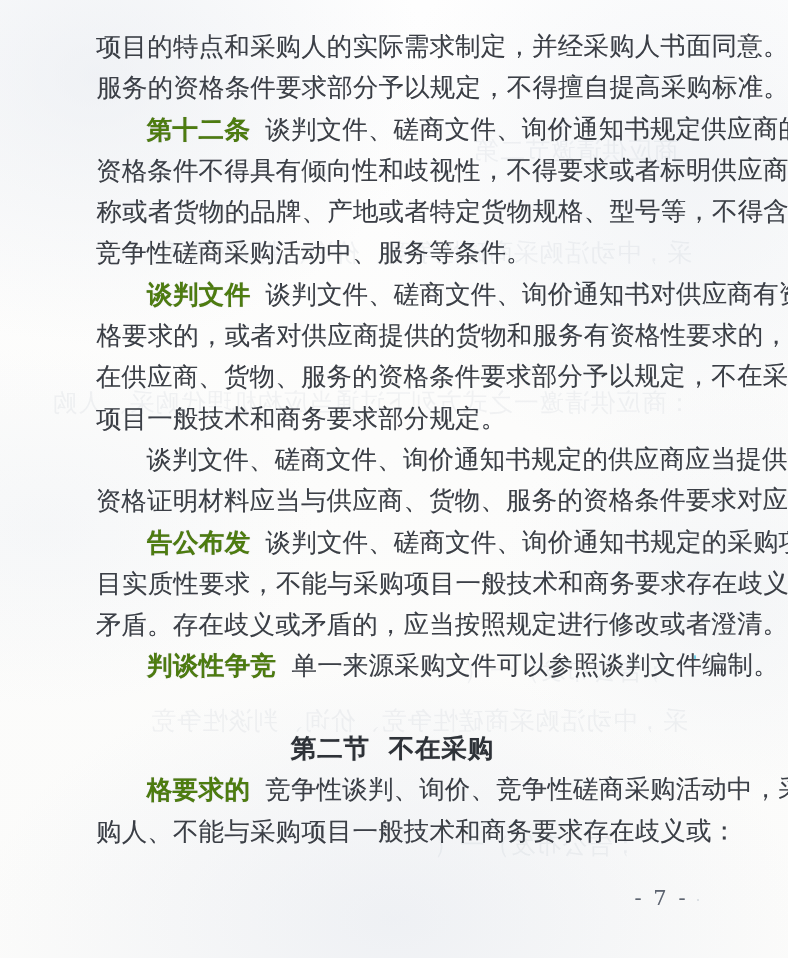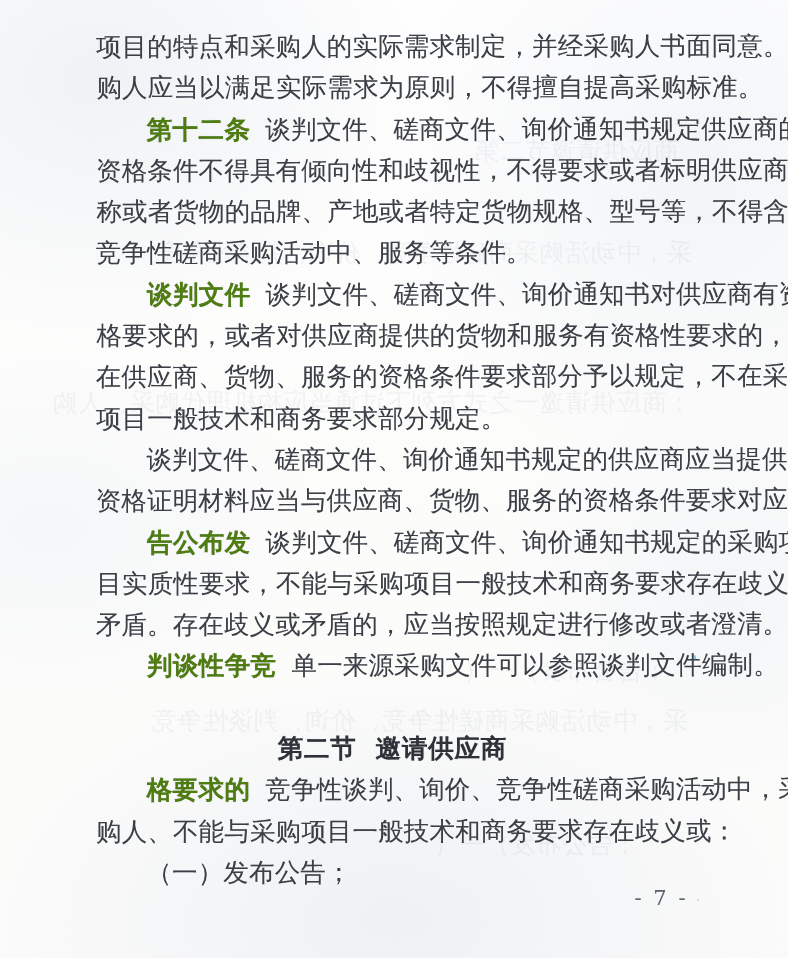--- a/index.html
+++ b/index.html
@@ -155,21 +155,21 @@
 
   <div class="scan-speck"></div>
   <div class="scan-speck s2"></div>
 
   <div class="text-block">
 
     <div class="line skew-a">
       <span>项目的特点和采购人的实际需求制定，并经采购人书面同意。采</span>
     </div>
     <div class="line skew-b">
-      <span>购人应当以满足实际需求为原则，不得擅自提高采购标准。</span>
+      <span>服务的资格条件要求部分予以规定，不得擅自提高采购标准。</span>
     </div>
 
     <div class="line skew-c">
       <span class="indent"></span><span class="marker">第十二条</span><span class="gap-sm"></span><span>谈判文件、磋商文件、询价通知书规定供应商的</span>
     </div>
     <div class="line skew-a">
       <span>资格条件不得具有倾向性和歧视性，不得要求或者标明供应商名</span>
     </div>
     <div class="line skew-b">
       <span>称或者货物的品牌、产地或者特定货物规格、型号等，不得含有</span>
@@ -208,31 +208,28 @@
       <span>矛盾。存在歧义或矛盾的，应当按照规定进行修改或者澄清。</span>
     </div>
 
     <div class="line skew-a">
       <span class="indent"></span><span class="marker">判谈性争竞</span><span class="gap-sm"></span><span>单一来源采购文件可以参照谈判文件编制。</span>
     </div>
 
     <div class="line blank"></div>
 
     <div class="line section-heading skew-b">
-      <span>第二节</span><span class="hgap"></span><span>邀请供应商</span>
+      <span>第二节</span><span class="hgap"></span><span>不在采购</span>
     </div>
 
     <div class="line skew-c">
       <span class="indent"></span><span class="marker">格要求的</span><span class="gap-sm"></span><span>竞争性谈判、询价、竞争性磋商采购活动中，采</span>
     </div>
     <div class="line skew-a">
       <span>购人、不能与采购项目一般技术和商务要求存在歧义或：</span>
     </div>
 
-    <div class="line skew-b">
-      <span class="indent-s"></span><span>（一）发布公告；</span>
-    </div>
 
   </div>
 
   <div class="page-number">- 7 -</div>
 
 </div>
 
 </body></html>

